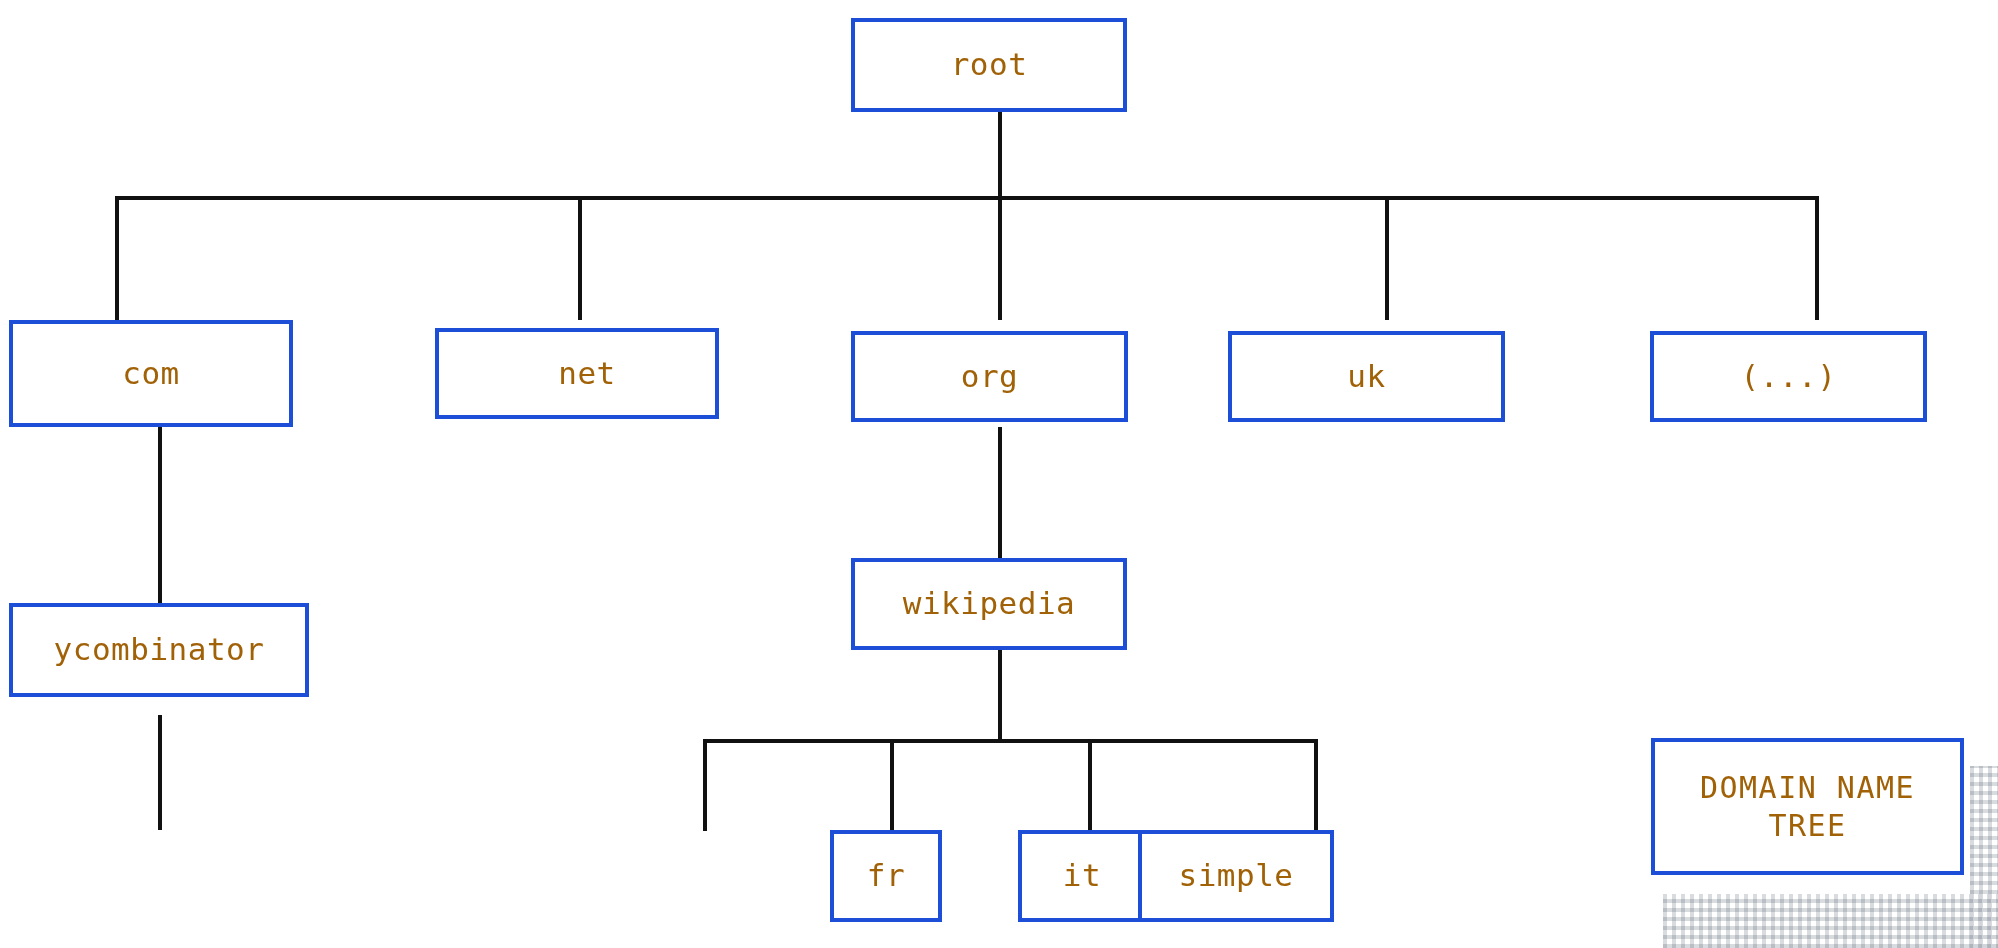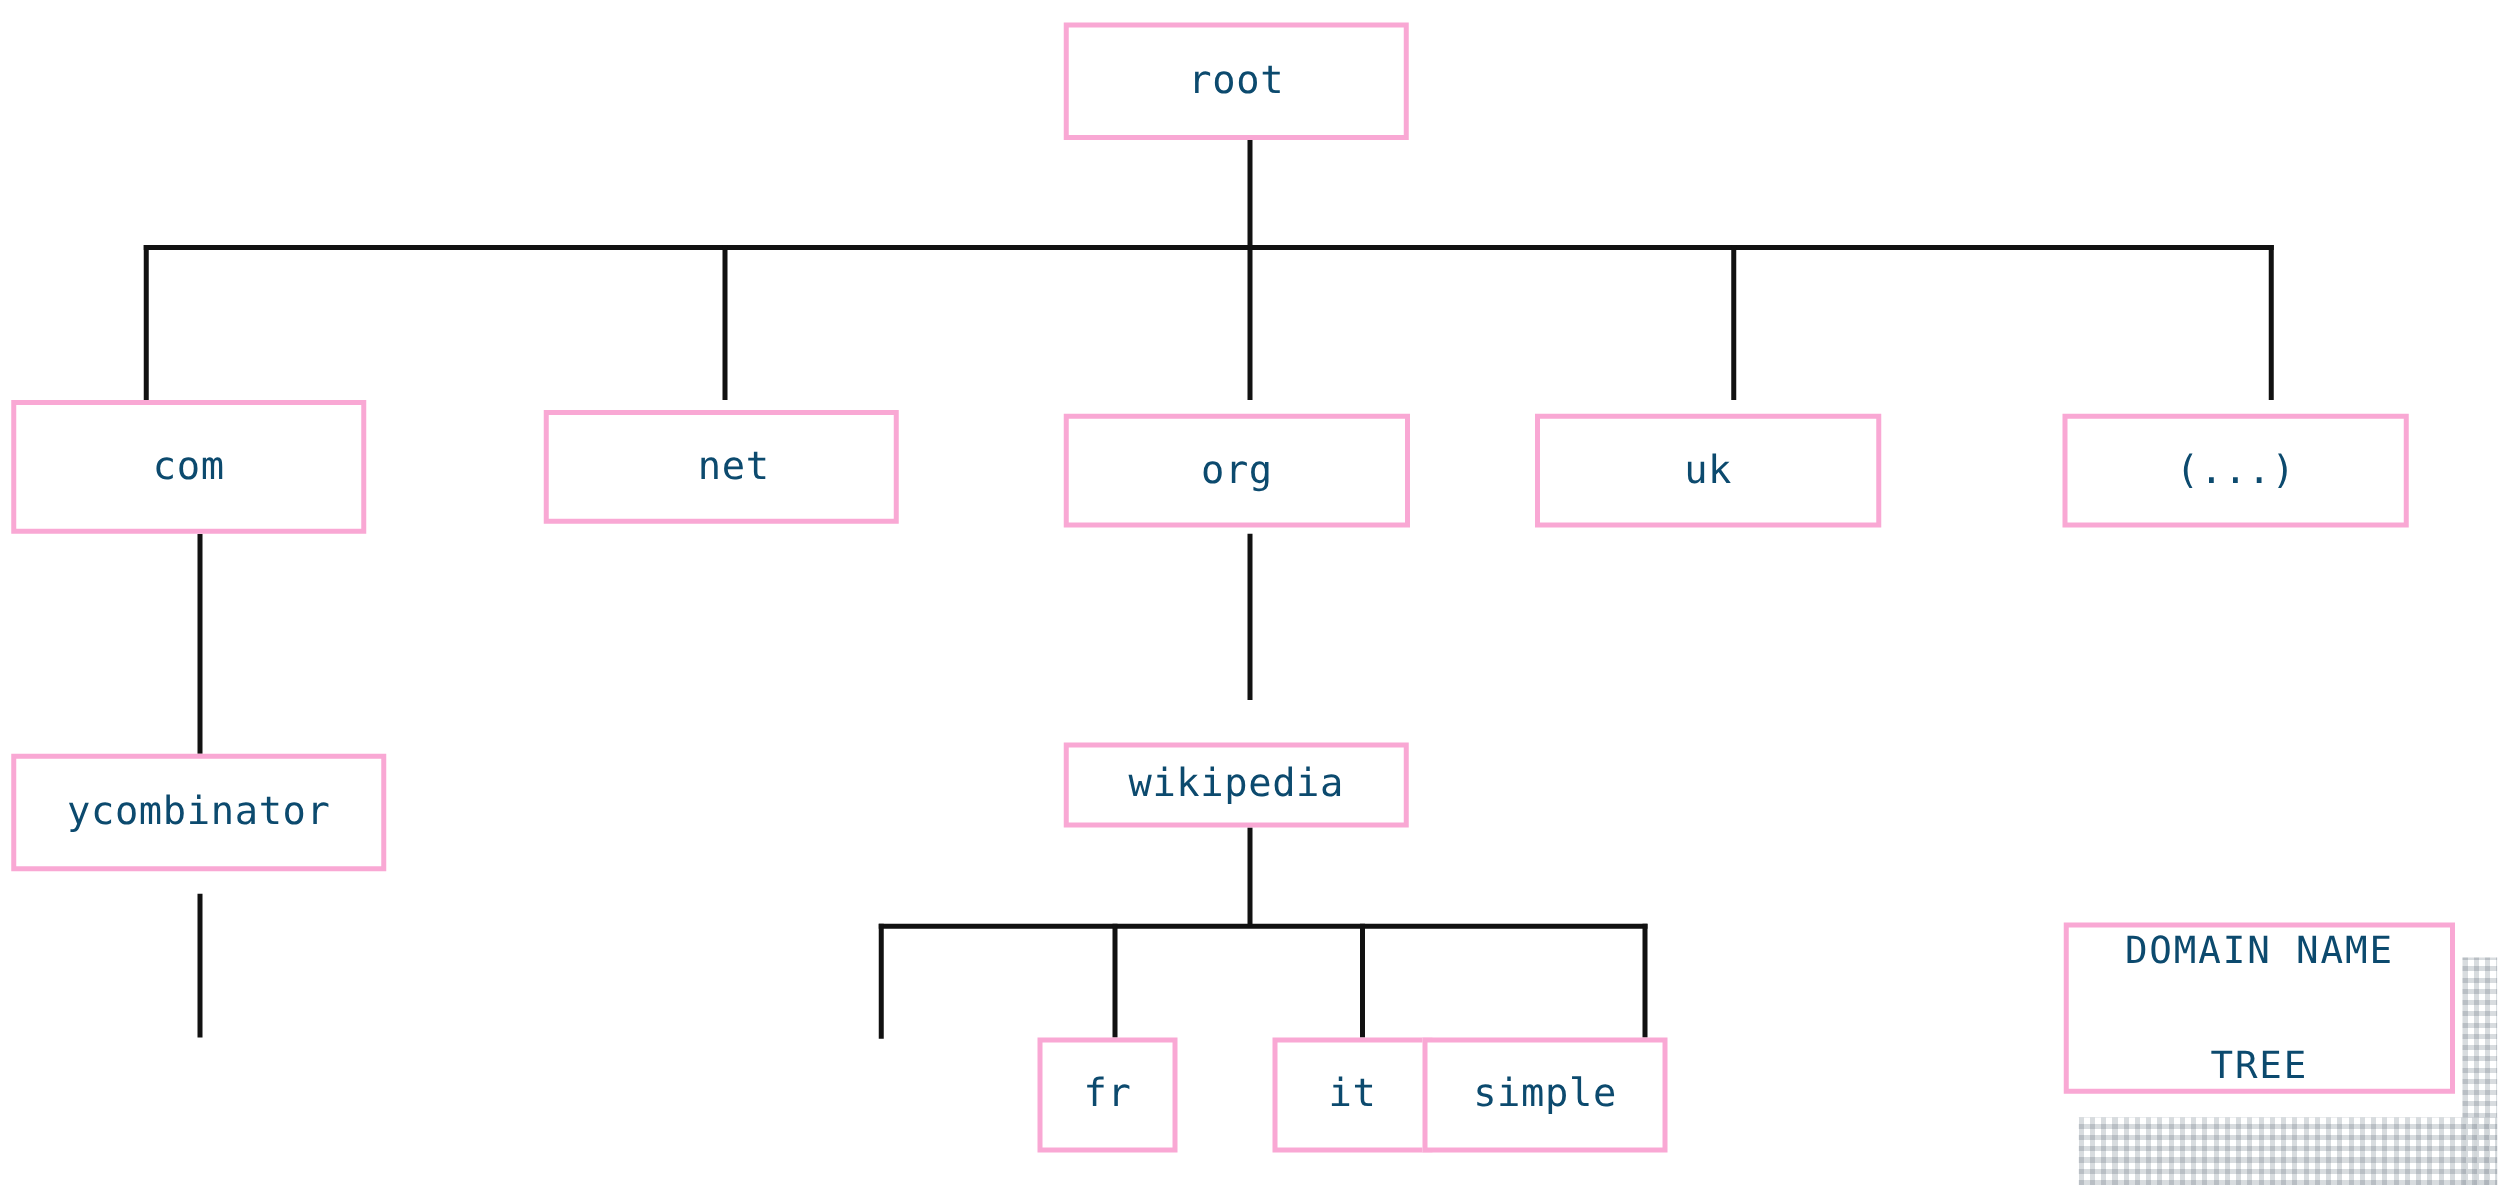--- a/index.html
+++ b/index.html
@@ -14,27 +14,27 @@
     height: 948px;
     background: #ffffff;
     overflow: hidden;
     font-family: "DejaVu Sans Mono", "Liberation Mono", monospace;
   }
 
   
   .node {
     position: absolute;
     box-sizing: border-box;
-    border: 4px solid #f9a8d4;
+    border: 4px solid #1d4ed8;
     background: #ffffff;
     display: flex;
     align-items: center;
     justify-content: center;
     text-align: center;
-    color: #0c4a6e;
+    color: #a16207;
     font-family: "DejaVu Sans Mono", "Liberation Mono", monospace;
     font-size: 31px;
     line-height: 1.22;
     letter-spacing: 0.5px;
     white-space: pre;
   }
   .node.legend {
     font-size: 30px;
     letter-spacing: 1.5px;
     line-height: 1.25;
@@ -105,30 +105,30 @@
 
   <div class="node" style="left:1228px; top:331px; width:277px; height:91px;">uk</div>
 
   <div class="node" style="left:851px; top:331px; width:277px; height:91px;">org</div>
 
   <div class="node" style="left:1650px; top:331px; width:277px; height:91px;">(...)</div>
 
   <div class="node" style="left:9px; top:603px; width:300px; height:94px;">ycombinator</div>
 
 
-  <div class="node" style="left:851px; top:558px; width:276px; height:68px;margin-top:36px;">wikipedia</div>
+  <div class="node" style="left:851px; top:558px; width:276px; height:92px;">wikipedia</div>
 
 
   <div class="node" style="left:830px; top:830px; width:112px; height:92px;">fr</div>
 
   <div class="node" style="left:1018px; top:830px; width:128px; height:92px;">it</div>
 
   <div class="node" style="left:1138px; top:830px; width:196px; height:92px;">simple</div>
 
-  <div class="node legend" style="left:1651px; top:738px; width:313px; height:137px; flex-direction:column;justify-content:space-between;">
+  <div class="node legend" style="left:1651px; top:738px; width:313px; height:137px; flex-direction:column;">
     <span>DOMAIN NAME</span>
     <span>TREE</span>
   </div>
 
   <div class="stipple" style="left:1970px; top:766px; width:28px; height:182px;"></div>
   <div class="stipple" style="left:1663px; top:894px; width:335px; height:54px;"></div>
 
 </div>
 
 </body></html>

